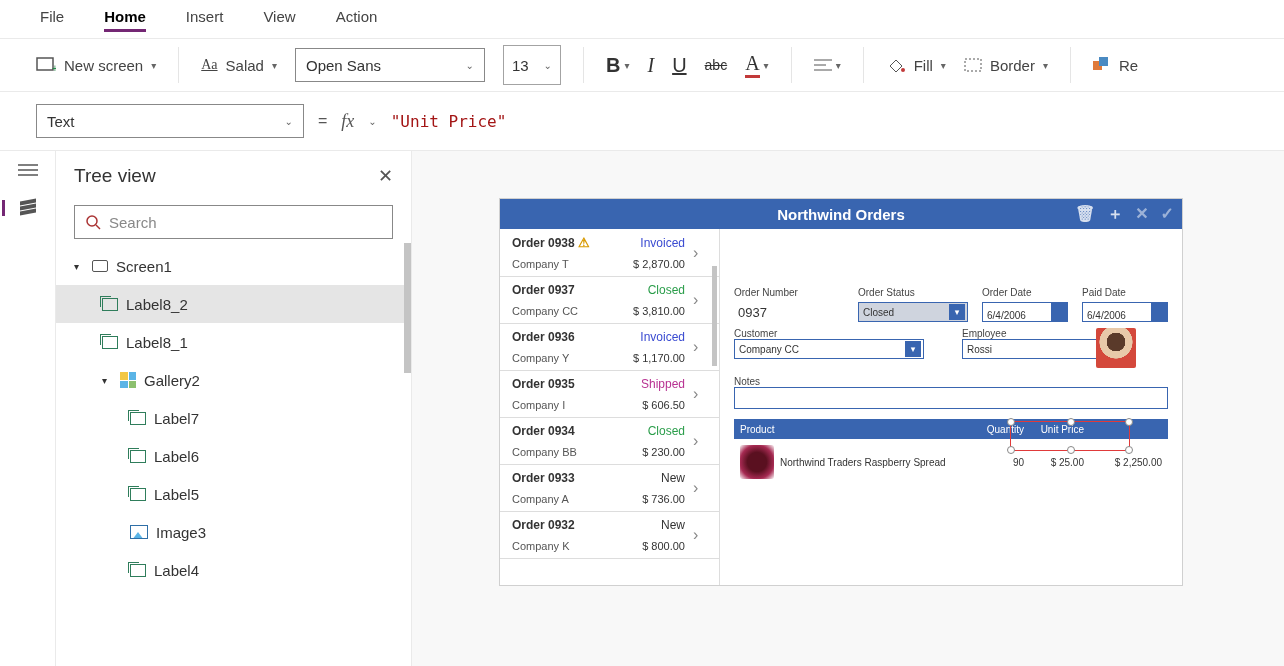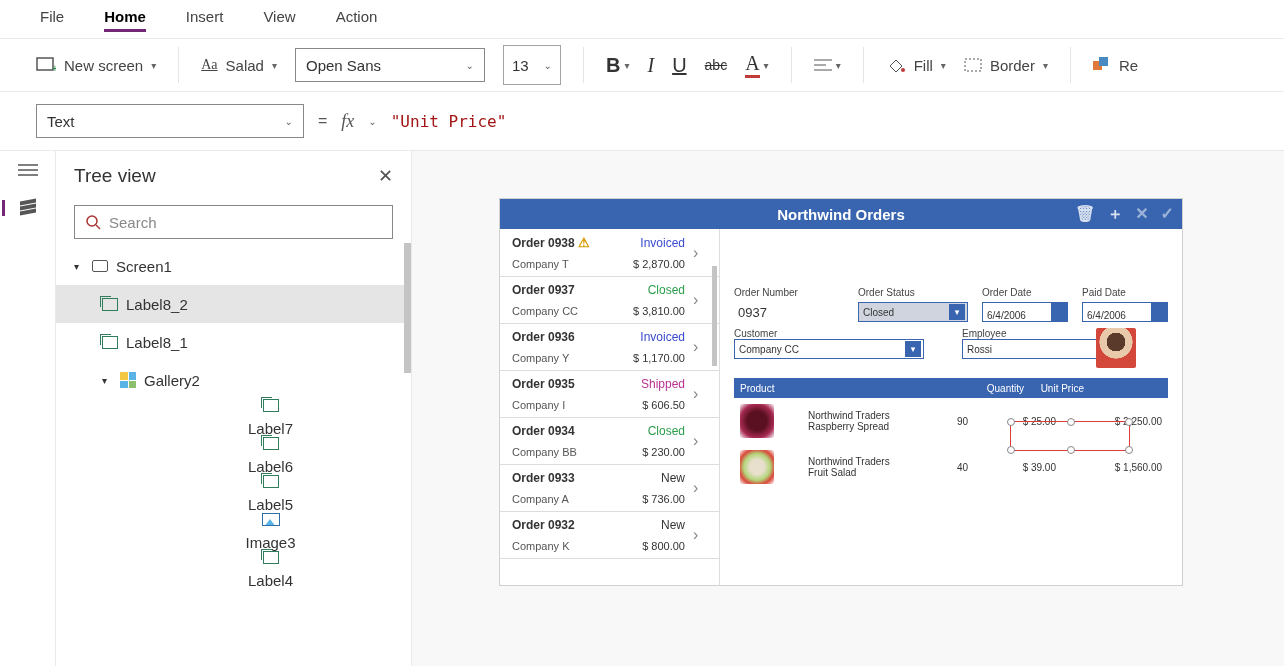--- a/index.html
+++ b/index.html
@@ -41,21 +41,21 @@
 
 .treepanel { width: 356px; border-right: 1px solid #eaeaea; position: relative; }
 .treehdr { display: flex; justify-content: space-between; align-items: center; padding: 14px 18px 10px; }
 .treehdr h2 { font-size: 19px; font-weight: 400; }
 .closex { font-size: 18px; color: #555; cursor: pointer; }
 .searchwrap { margin: 8px 18px 8px; }
 .search { width: 100%; height: 34px; border: 1px solid #888; display: flex; align-items: center; padding: 0 10px; gap: 8px; font-size: 15px; color: #888; }
 .tree { font-size: 15px; }
 .tree-row { display: flex; align-items: center; height: 38px; gap: 8px; padding-left: 18px; cursor: pointer; }
 .tree-row.d1 { padding-left: 46px; }
-.tree-row.d2 { padding-left: 74px; flex-direction: column; }
+.tree-row.d2 { padding-left: 74px; }
 .tree-row.selected { background: #e5e5e5; }
 .caret { font-size: 10px; color: #333; width: 10px; display:inline-block;}
 .ic-screen { width:16px; height:12px; border:1.5px solid #555; border-radius:2px; }
 .ic-label { width:16px; height:13px; border:1.5px solid #2f7d5b; position:relative; }
 .ic-label::after{ content:""; position:absolute; left:-3px; top:-3px; width:10px; height:10px; border-top:1.5px solid #2f7d5b; border-left:1.5px solid #2f7d5b; }
 .ic-gal { width:16px; height:16px; display:grid; grid-template-columns:1fr 1fr; grid-template-rows:1fr 1fr; gap:1px;}
 .ic-gal span:nth-child(1){background:#f2c744;} .ic-gal span:nth-child(2){background:#5ab4e6;}
 .ic-gal span:nth-child(3){background:#5ab4e6;} .ic-gal span:nth-child(4){background:#8cc06e;}
 .ic-img { width:18px; height:14px; border:1.5px solid #2f6fa7; position:relative; overflow:hidden;}
 .ic-img::after{content:""; position:absolute; bottom:-2px; left:1px; width:0; height:0; border-left:6px solid transparent; border-right:6px solid transparent; border-bottom:8px solid #5ab4e6;}
@@ -88,21 +88,21 @@
 .fdate { height:20px; border:1px solid #3965b0; display:flex; align-items:flex-end; font-size:10px; padding:0 0 0 4px; background:#fff; justify-content:space-between;}
 .fdate .cal{ width:16px; height:18px; background:#3965b0; }
 .avatar { width:40px; height:40px; border-radius:2px; background: radial-gradient(circle at 50% 35%, #5a3a2a 28%, #e8c9a9 29% 50%, #d4483b 51%); }
 .notes { margin-top:8px; }
 .notes-input{ height:22px; border:1px solid #3965b0; background:#fff; }
 
 .prod-hdr { margin-top:10px; height:20px; background:#3965b0; color:#fff; display:grid; grid-template-columns: 1fr 60px 60px 78px; align-items:center; font-size:10px; padding:0 6px; }
 .prod-hdr .r{ text-align:right; }
 .sel-box { position:absolute; border:1.5px solid #e03a3a; pointer-events:none; }
 .handle { position:absolute; width:8px; height:8px; background:#fff; border:1px solid #888; border-radius:50%; }
-.prod-row { display:grid; grid-template-columns: 40px 1fr 50px 60px 78px; align-items:center; font-size:10px; padding:6px;gap:28px; }
+.prod-row { display:grid; grid-template-columns: 40px 1fr 50px 60px 78px; align-items:center; font-size:10px; padding:6px; }
 .prod-row .r{text-align:right;}
 .thumb { width:34px; height:34px; border-radius:2px; }
 .thumb.rasp{ background: radial-gradient(circle, #5a1020 40%, #a62a52 70%, #fff 100%);}
 .thumb.salad{ background: radial-gradient(circle, #e8e0cc 30%, #b4d47a 55%, #d8483a 75%, #fff 100%);}
 .scroll-det{ position:absolute; top:37px; right:2px; left:auto; width:5px; height:100px; background:#c4c4c4; }
 .row2 { display:grid; grid-template-columns: 180px 20px 120px 60px; column-gap:14px; margin-top:6px; }
 </style>
 </head>
 <body>
 
@@ -369,41 +369,38 @@
             <div></div>
             <div>
               <div class="lbl">Employee</div>
               <div class="fselect white" style="width:154px">
                   <span>Rossi</span>
                   <span class="seldd">▾</span>
                 </div>
             </div>
             <div class="avatar"></div>
           </div>
+          <div class="notes">
+            <div class="lbl">Notes</div>
+            <div class="notes-input"></div>
+          </div>
           <div class="prod-hdr">
             <span>Product</span>
             <span class="r">Quantity</span>
             <span class="r">Unit Price</span>
             <span></span>
           </div>
           <div id="lines">
               <div class="prod-row">
                 <div class="thumb rasp"></div>
   <span>Northwind Traders Raspberry Spread</span>
                 <span class="r">90</span>
                 <span class="r">$ 25.00</span>
                 <span class="r">$ 2,250.00</span>
               </div>
-              <div class="prod-row">
-                <div class="thumb salad"></div>
-  <span>Northwind Traders Fruit Salad</span>
-                <span class="r">40</span>
-                <span class="r">$ 39.00</span>
-                <span class="r">$ 1,560.00</span>
-              </div>
             </div>
 
           <div class="sel-box" style="left:290px; top:148px; width:120px; height:30px;">
             <div class="handle" style="left:-4px; top:-4px;"></div>
             <div class="handle" style="left:56px; top:-4px;"></div>
             <div class="handle" style="right:-4px; top:-4px;"></div>
             <div class="handle" style="left:-4px; bottom:-4px;"></div>
             <div class="handle" style="left:56px; bottom:-4px;"></div>
             <div class="handle" style="right:-4px; bottom:-4px;"></div>
           </div>

